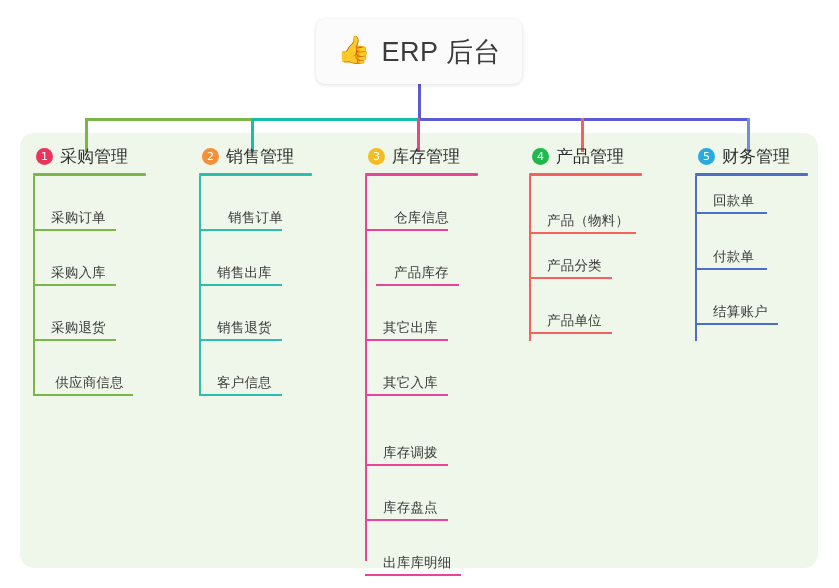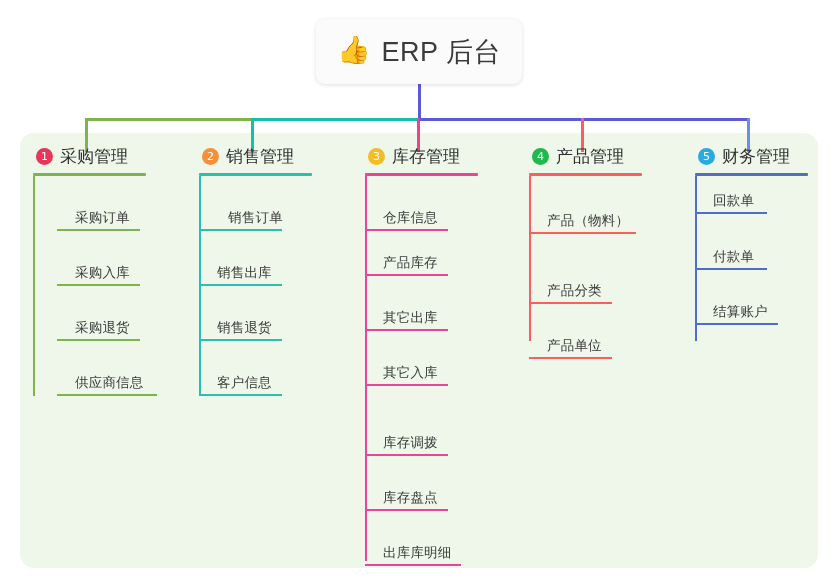--- a/index.html
+++ b/index.html
@@ -114,21 +114,21 @@
     <span class="root-label">ERP 后台</span>
   </div>
 
   <div id="columns">
       <div class="col" style="left: 33px;">
         <div class="col-head">
           <span class="badge" style="background: rgb(233, 52, 92);">1</span>
           <span class="head-label">采购管理</span>
           <div class="head-rule" style="width: 113px; background: rgb(122, 182, 72);"></div>
         </div>
-        <div class="leaves" style="height: 220px; padding-left: 24px;">
+        <div class="leaves" style="height: 220px;">
           <div class="spine" style="height: 220px; background: rgb(122, 182, 72);"></div>
           <div class="leaf" style="height: 55px;">
             <span class="leaf-label">采购订单</span>
             <div class="leaf-rule" style="width: 83px; background: rgb(122, 182, 72);"></div>
           </div>
           <div class="leaf" style="height: 55px;">
             <span class="leaf-label">采购入库</span>
             <div class="leaf-rule" style="width: 83px; background: rgb(122, 182, 72);"></div>
           </div>
           <div class="leaf" style="height: 55px;">
@@ -168,25 +168,25 @@
         </div>
       </div>
       <div class="col" style="left: 365px;">
         <div class="col-head">
           <span class="badge" style="background: rgb(245, 189, 36);">3</span>
           <span class="head-label">库存管理</span>
           <div class="head-rule" style="width: 113px; background: rgb(232, 69, 154);"></div>
         </div>
         <div class="leaves" style="height: 385px;">
           <div class="spine" style="height: 385px; background: rgb(232, 69, 154);"></div>
-          <div class="leaf" style="height: 55px;">
+          <div class="leaf" style="height: 55px; justify-content: center;">
             <span class="leaf-label">仓库信息</span>
             <div class="leaf-rule" style="width: 83px; background: rgb(232, 69, 154);"></div>
           </div>
-          <div class="leaf" style="height: 45px;">
+          <div class="leaf" style="height: 55px; margin-left: 11px;">
             <span class="leaf-label">产品库存</span>
             <div class="leaf-rule" style="width: 83px; background: rgb(232, 69, 154);"></div>
           </div>
           <div class="leaf" style="height: 55px;">
             <span class="leaf-label">其它出库</span>
             <div class="leaf-rule" style="width: 83px; background: rgb(232, 69, 154);"></div>
           </div>
           <div class="leaf" style="height: 55px;">
             <span class="leaf-label">其它入库</span>
             <div class="leaf-rule" style="width: 83px; background: rgb(232, 69, 154);"></div>
@@ -210,21 +210,21 @@
           <span class="badge" style="background: rgb(31, 184, 76);">4</span>
           <span class="head-label">产品管理</span>
           <div class="head-rule" style="width: 113px; background: rgb(244, 97, 95);"></div>
         </div>
         <div class="leaves" style="height: 165px;">
           <div class="spine" style="height: 165px; background: rgb(244, 97, 95);"></div>
           <div class="leaf" style="height: 58px;">
             <span class="leaf-label">产品（物料）</span>
             <div class="leaf-rule" style="width: 107px; background: rgb(244, 97, 95);"></div>
           </div>
-          <div class="leaf" style="height: 70px;">
+          <div class="leaf" style="height: 45px;">
             <span class="leaf-label">产品分类</span>
             <div class="leaf-rule" style="width: 83px; background: rgb(244, 97, 95);"></div>
           </div>
           <div class="leaf" style="height: 55px;">
             <span class="leaf-label">产品单位</span>
             <div class="leaf-rule" style="width: 83px; background: rgb(244, 97, 95);"></div>
           </div>
         </div>
       </div>
       <div class="col" style="left: 695px;">

